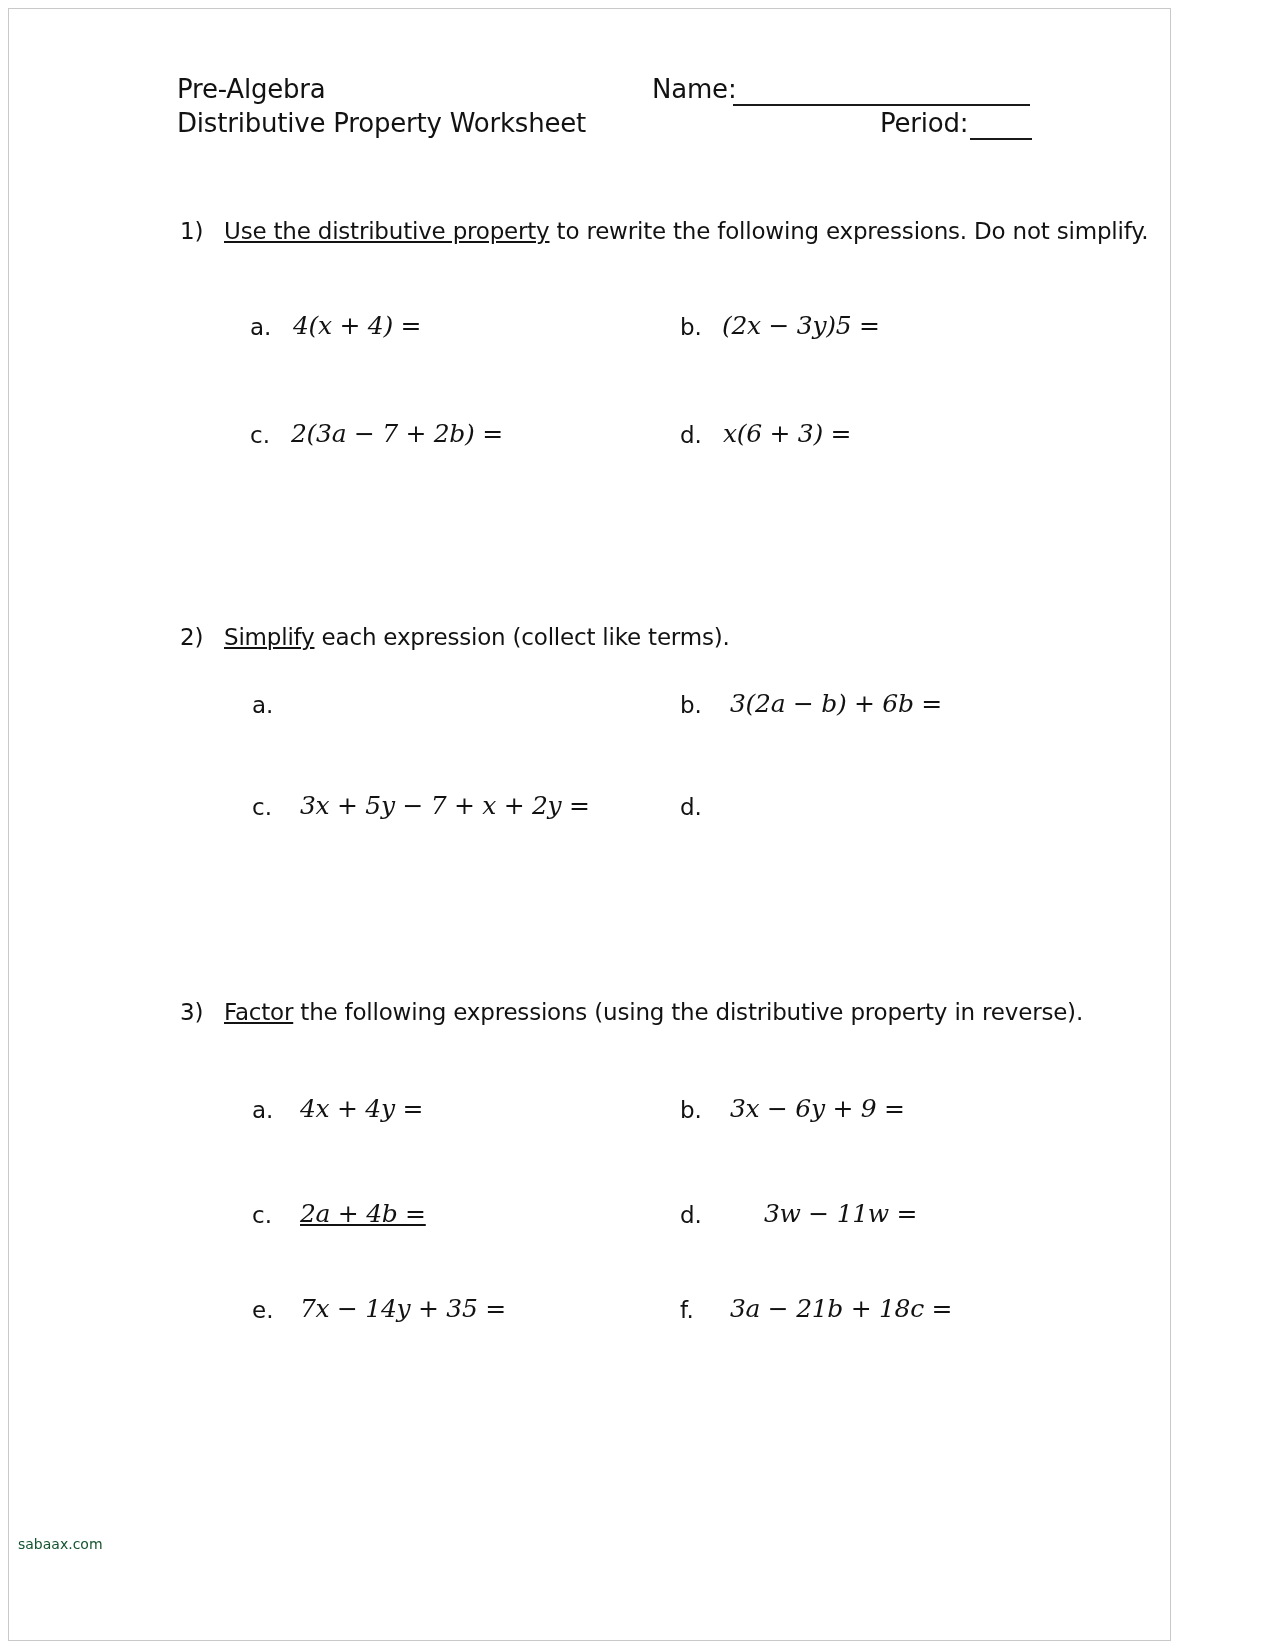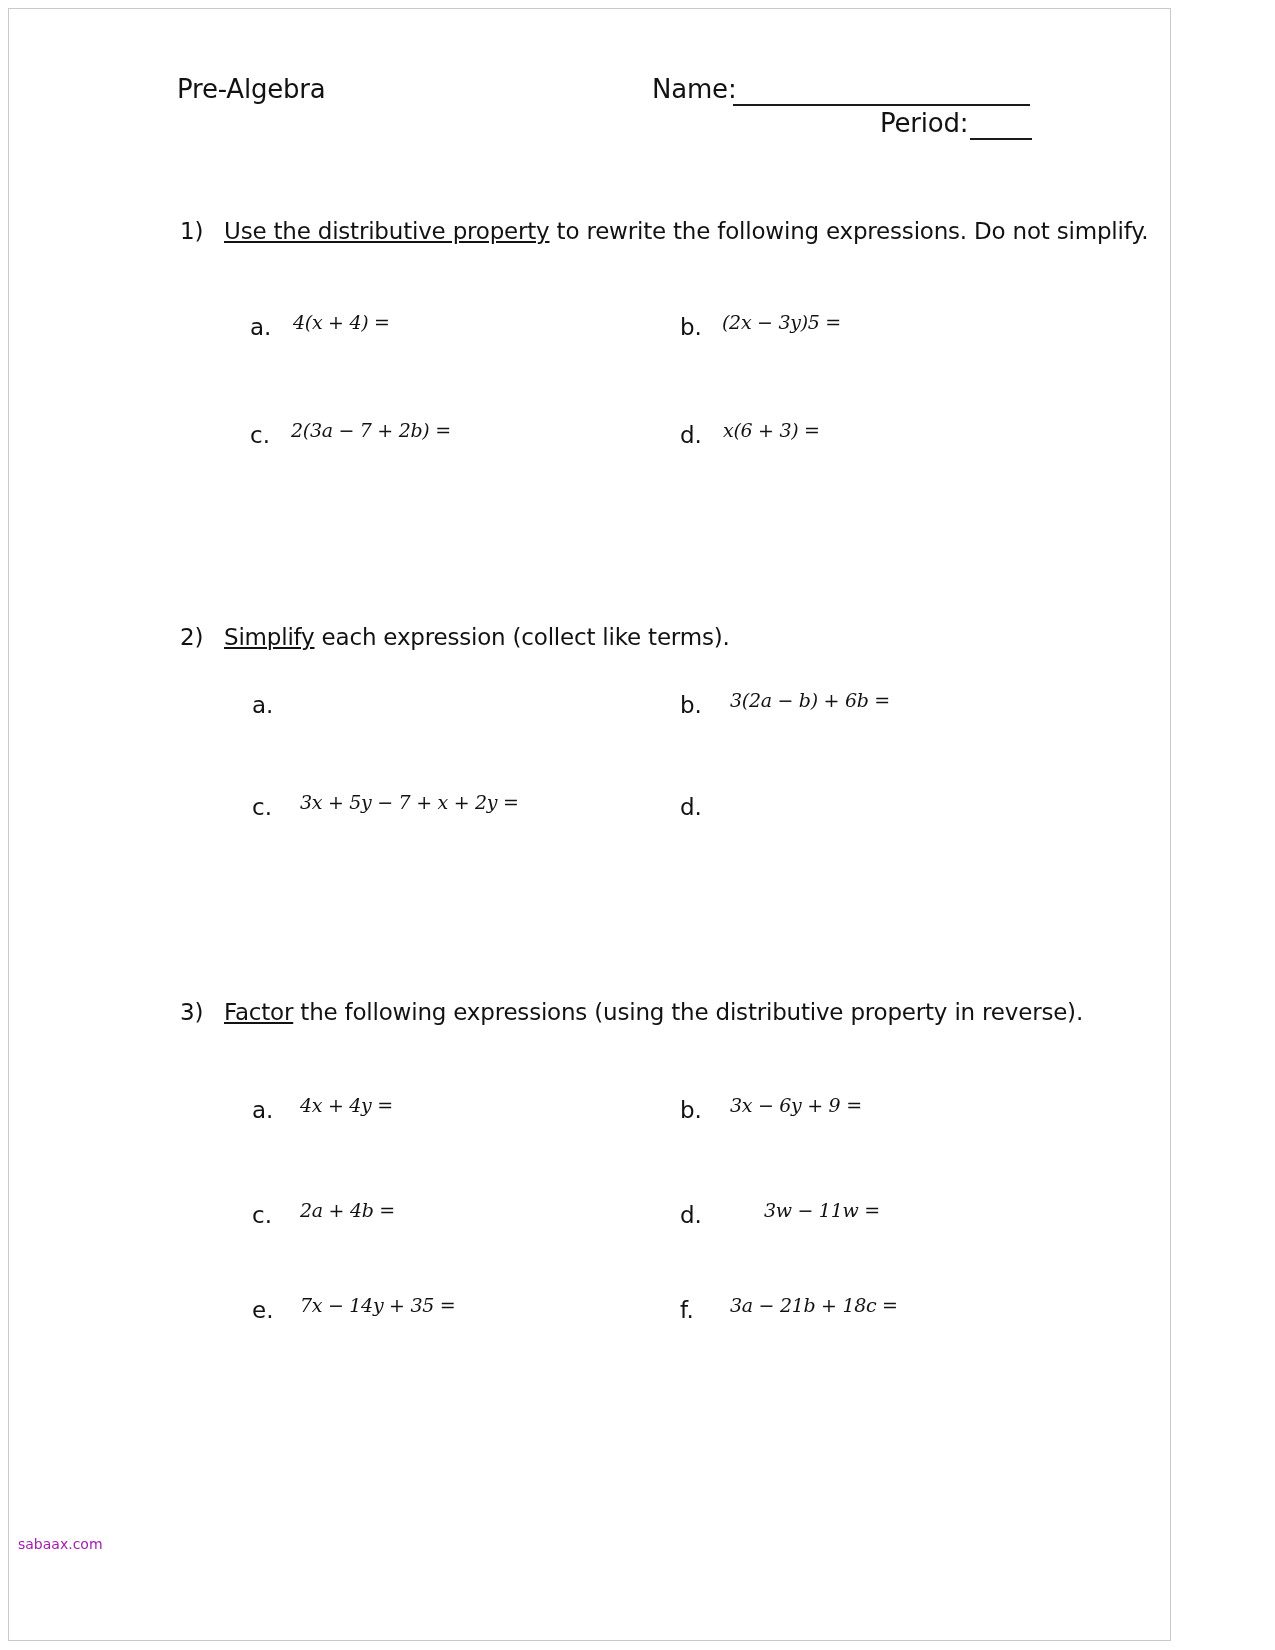--- a/index.html
+++ b/index.html
@@ -12,30 +12,31 @@
     border:1px solid #c9c9c9; pointer-events:none;
   }
   .abs { position:absolute; }
   .hdr { font-size:26px; letter-spacing:-0.2px; }
   .blank-line { border-bottom:2px solid #1a1a1a; height:28px; }
   .sec-head { display:flex; font-size:23px; line-height:36px; letter-spacing:-0.2px; }
   .sec-num { width:44px; flex:none; }
   .sec-text { max-width:940px; }
   .u { text-decoration:underline; }
   .plabel { font-size:23px; }
-  .pexpr { font-family:"DejaVu Serif", serif; font-style:italic; font-size:19px; letter-spacing:-0.3px; }
-  .watermark { color:#a21caf; font-size:14px; }
+  .pexpr { font-family:"DejaVu Serif", serif; font-style:italic; font-size:25px; letter-spacing:-0.3px; }
+  .watermark { color:#14532d; font-size:14px; }
 </style>
 </head>
 <body>
 
 <div class="page">
   <div class="page-border"></div>
 
   <div class="abs hdr" style="left:177px; top:74px;">Pre-Algebra</div>
+  <div class="abs hdr" style="left:177px; top:108px;">Distributive Property Worksheet</div>
 
   <div class="abs hdr" style="left:652px; top:74px;">Name:</div>
   <div class="abs blank-line" style="left:733px; top:76px; width:297px;"></div>
 
   <div class="abs hdr" style="left:880px; top:108px;">Period:</div>
   <div class="abs blank-line" style="left:970px; top:110px; width:62px;"></div>
 
   <div class="abs sec-head" style="left:180px; top:213px;">
     <span class="sec-num">1)</span>
     <span class="sec-text"><span class="u">Use the distributive property</span><span> to rewrite the following expressions.  Do not simplify.</span></span>
@@ -68,21 +69,21 @@
     <span class="sec-num">3)</span>
     <span class="sec-text"><span class="u">Factor</span><span> the following expressions (using the distributive property in reverse).</span></span>
   </div>
 
   <div class="abs plabel" style="left:252px; top:1097px;">a.</div>
   <div class="abs pexpr" style="left:300px; top:1094px;">4x + 4y =</div>
   <div class="abs plabel" style="left:680px; top:1097px;">b.</div>
   <div class="abs pexpr" style="left:730px; top:1094px;">3x − 6y + 9 =</div>
 
   <div class="abs plabel" style="left:252px; top:1202px;">c.</div>
-  <div class="abs pexpr" style="left:300px; top:1199px;">2a + 4b =</div>
+  <div class="abs pexpr" style="left:300px; top:1199px;text-decoration:underline;">2a + 4b =</div>
   <div class="abs plabel" style="left:680px; top:1202px;">d.</div>
   <div class="abs pexpr" style="left:730px; top:1199px;margin-left:34px;">3w − 11w =</div>
 
   <div class="abs plabel" style="left:252px; top:1297px;">e.</div>
   <div class="abs pexpr" style="left:300px; top:1294px;">7x − 14y + 35 =</div>
   <div class="abs plabel" style="left:680px; top:1297px;">f.</div>
   <div class="abs pexpr" style="left:730px; top:1294px;">3a − 21b + 18c =</div>
 
   <div class="abs watermark" style="left:18px; top:1536px;">sabaax.com</div>
 </div>

